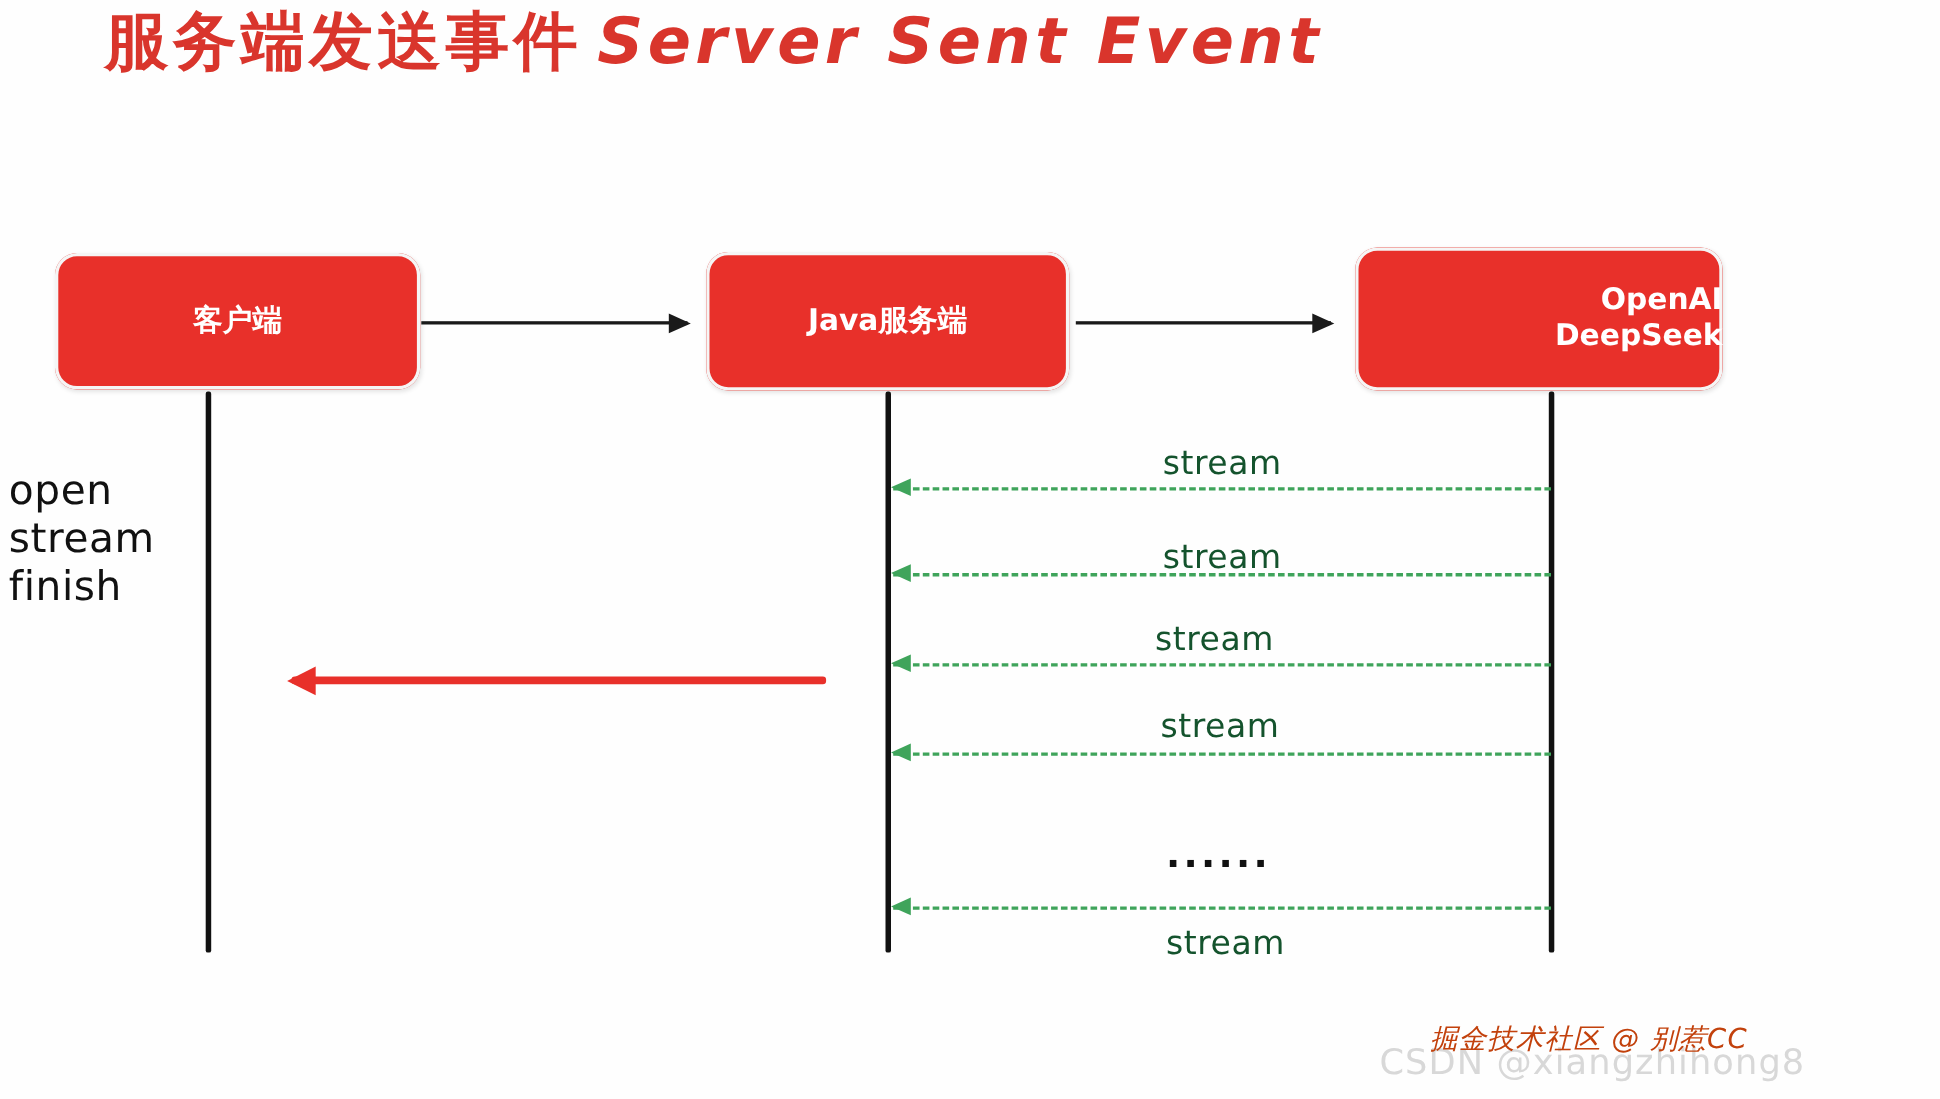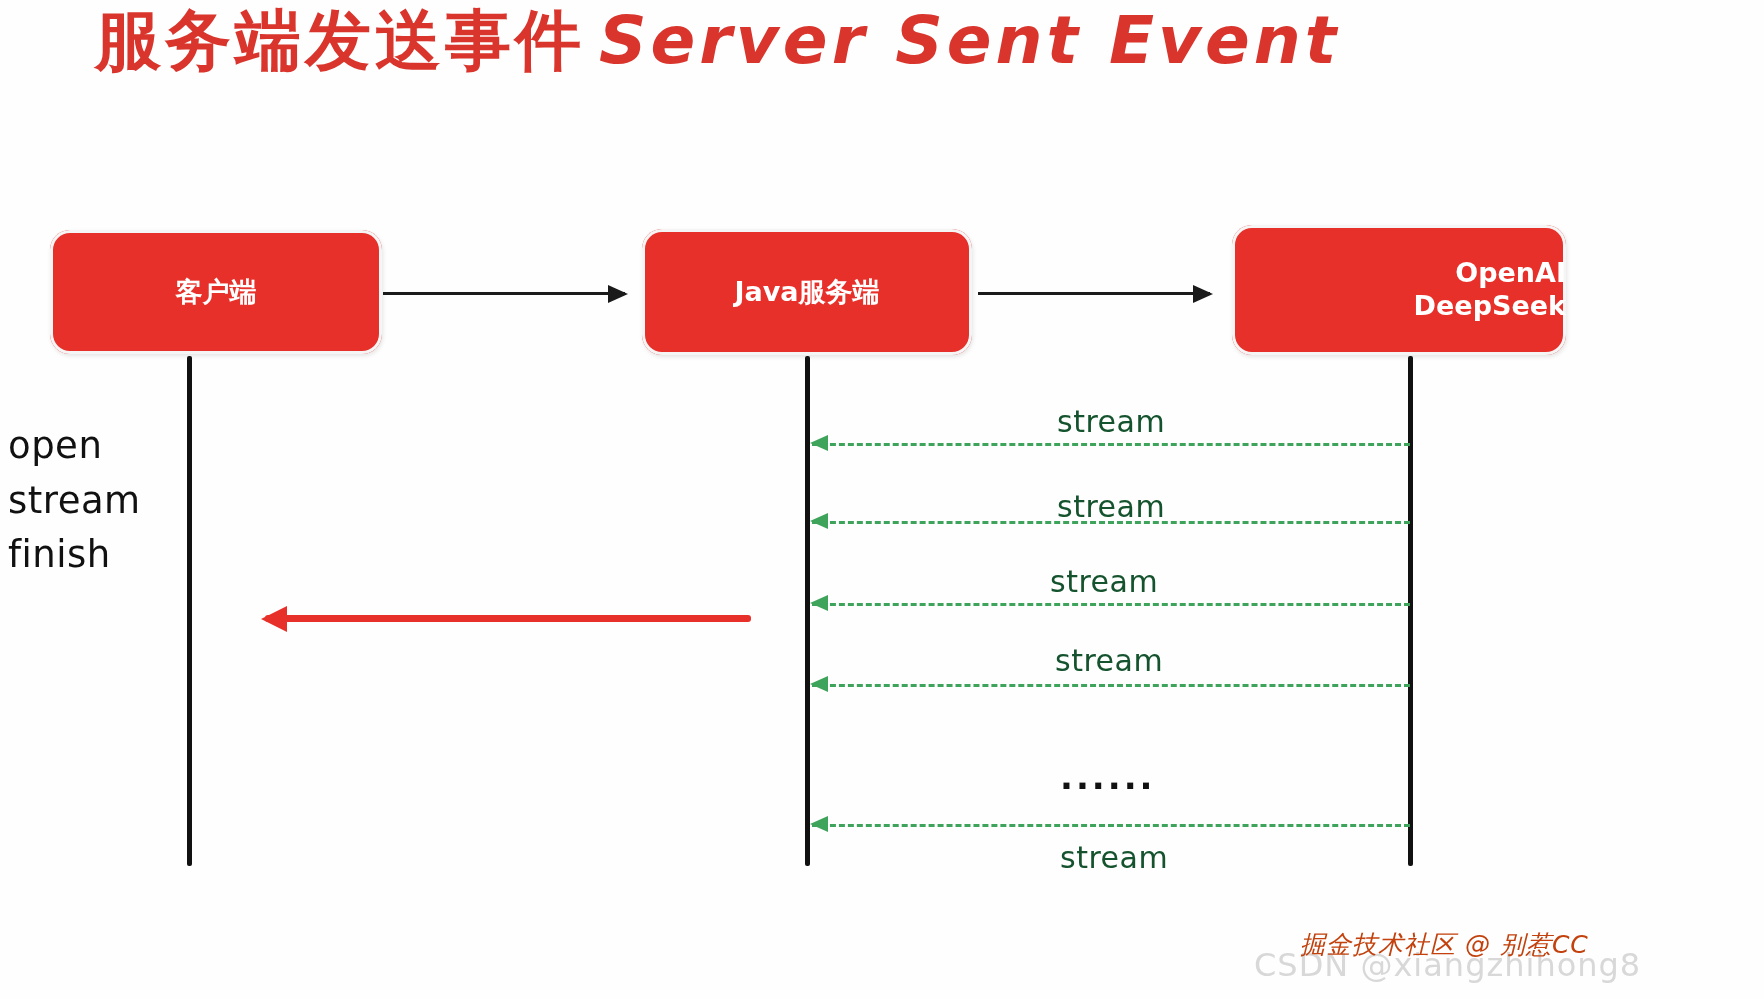--- a/index.html
+++ b/index.html
@@ -17,21 +17,21 @@
     background: #fefefe;
     overflow: hidden;
   }
 
   
   .title {
     position: absolute;
     left: 95px;
     top: 8px;
     font-family: "DejaVu Sans", sans-serif;
-    font-size: 66px;
+    font-size: 58px;
     font-weight: 700;
     color: #d9352c;
     letter-spacing: 2px;
     white-space: nowrap;
     line-height: 1;
   }
   .title .cn {
     letter-spacing: 4px;
   }
   .title .en {
@@ -144,21 +144,20 @@
     border-bottom: 13px solid transparent;
   }
 
   
   .event-list {
     position: absolute;
     left: 8px;
     top: 424px;
     display: flex;
     flex-direction: column;
-    gap: 11px;
     justify-content: flex-end;
   }
   .event-item {
     font-size: 37px;
     color: #111111;
     line-height: 1.18;
     letter-spacing: 0.5px;
     white-space: nowrap;
   }
 

